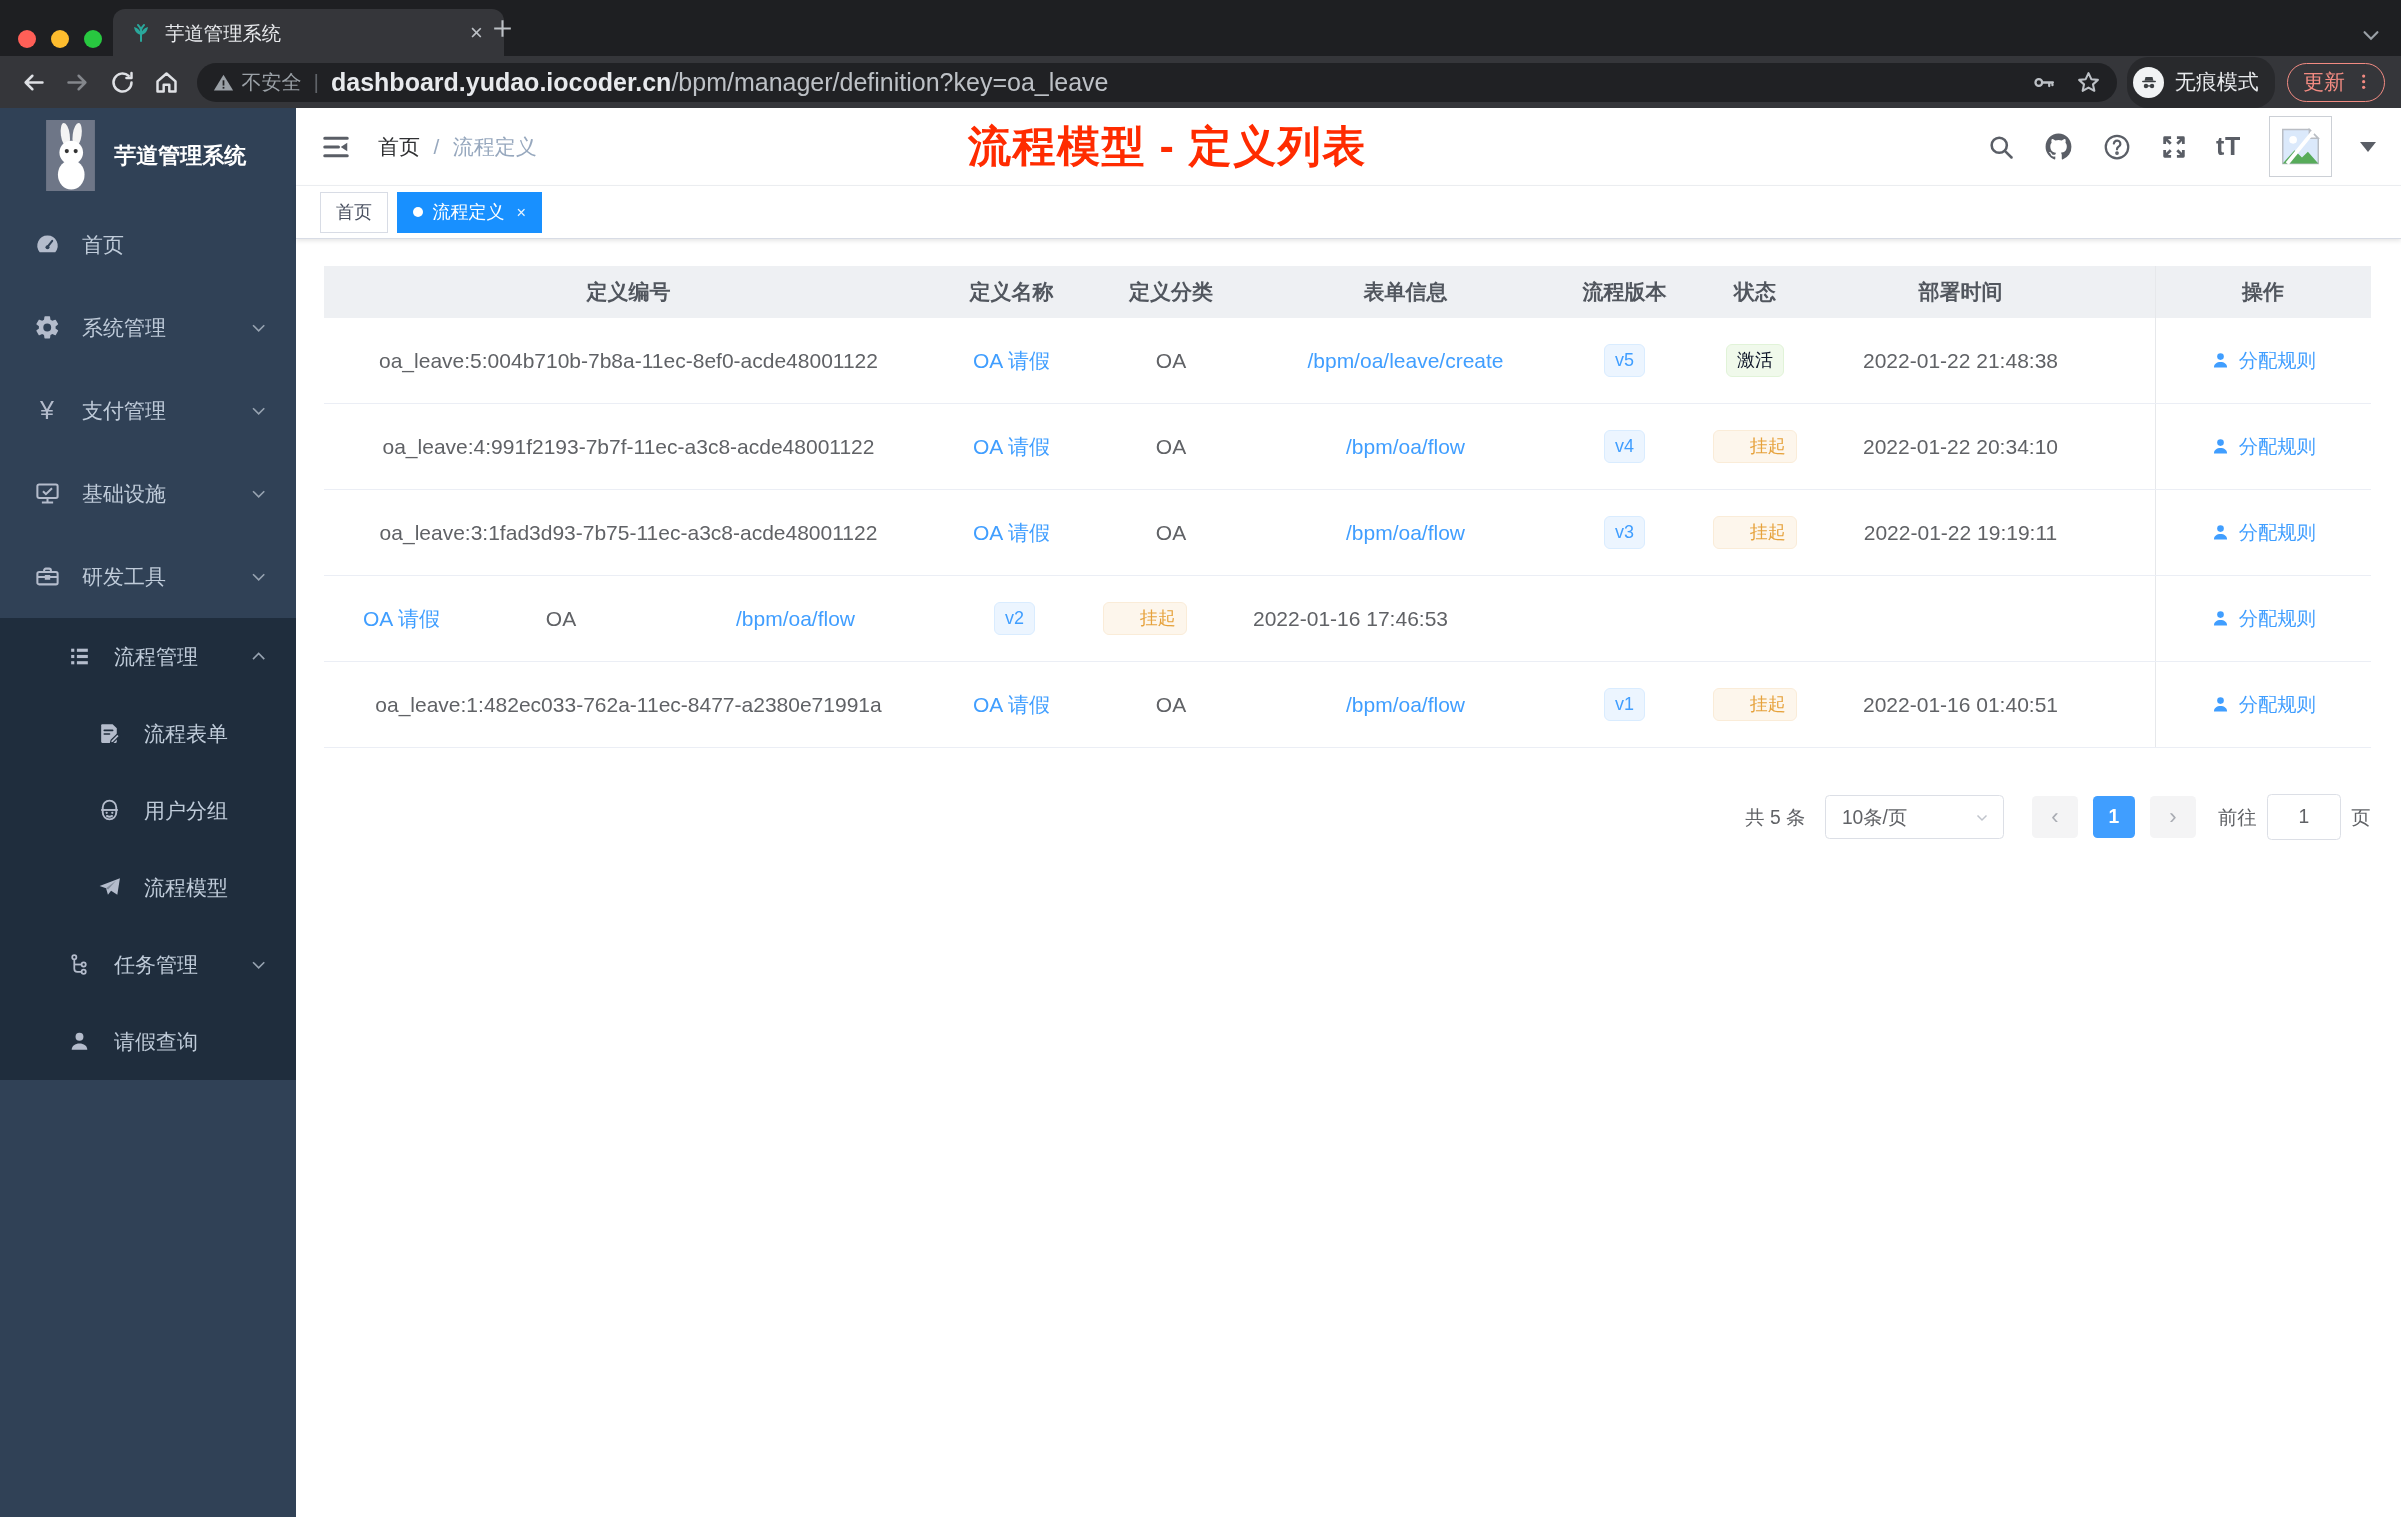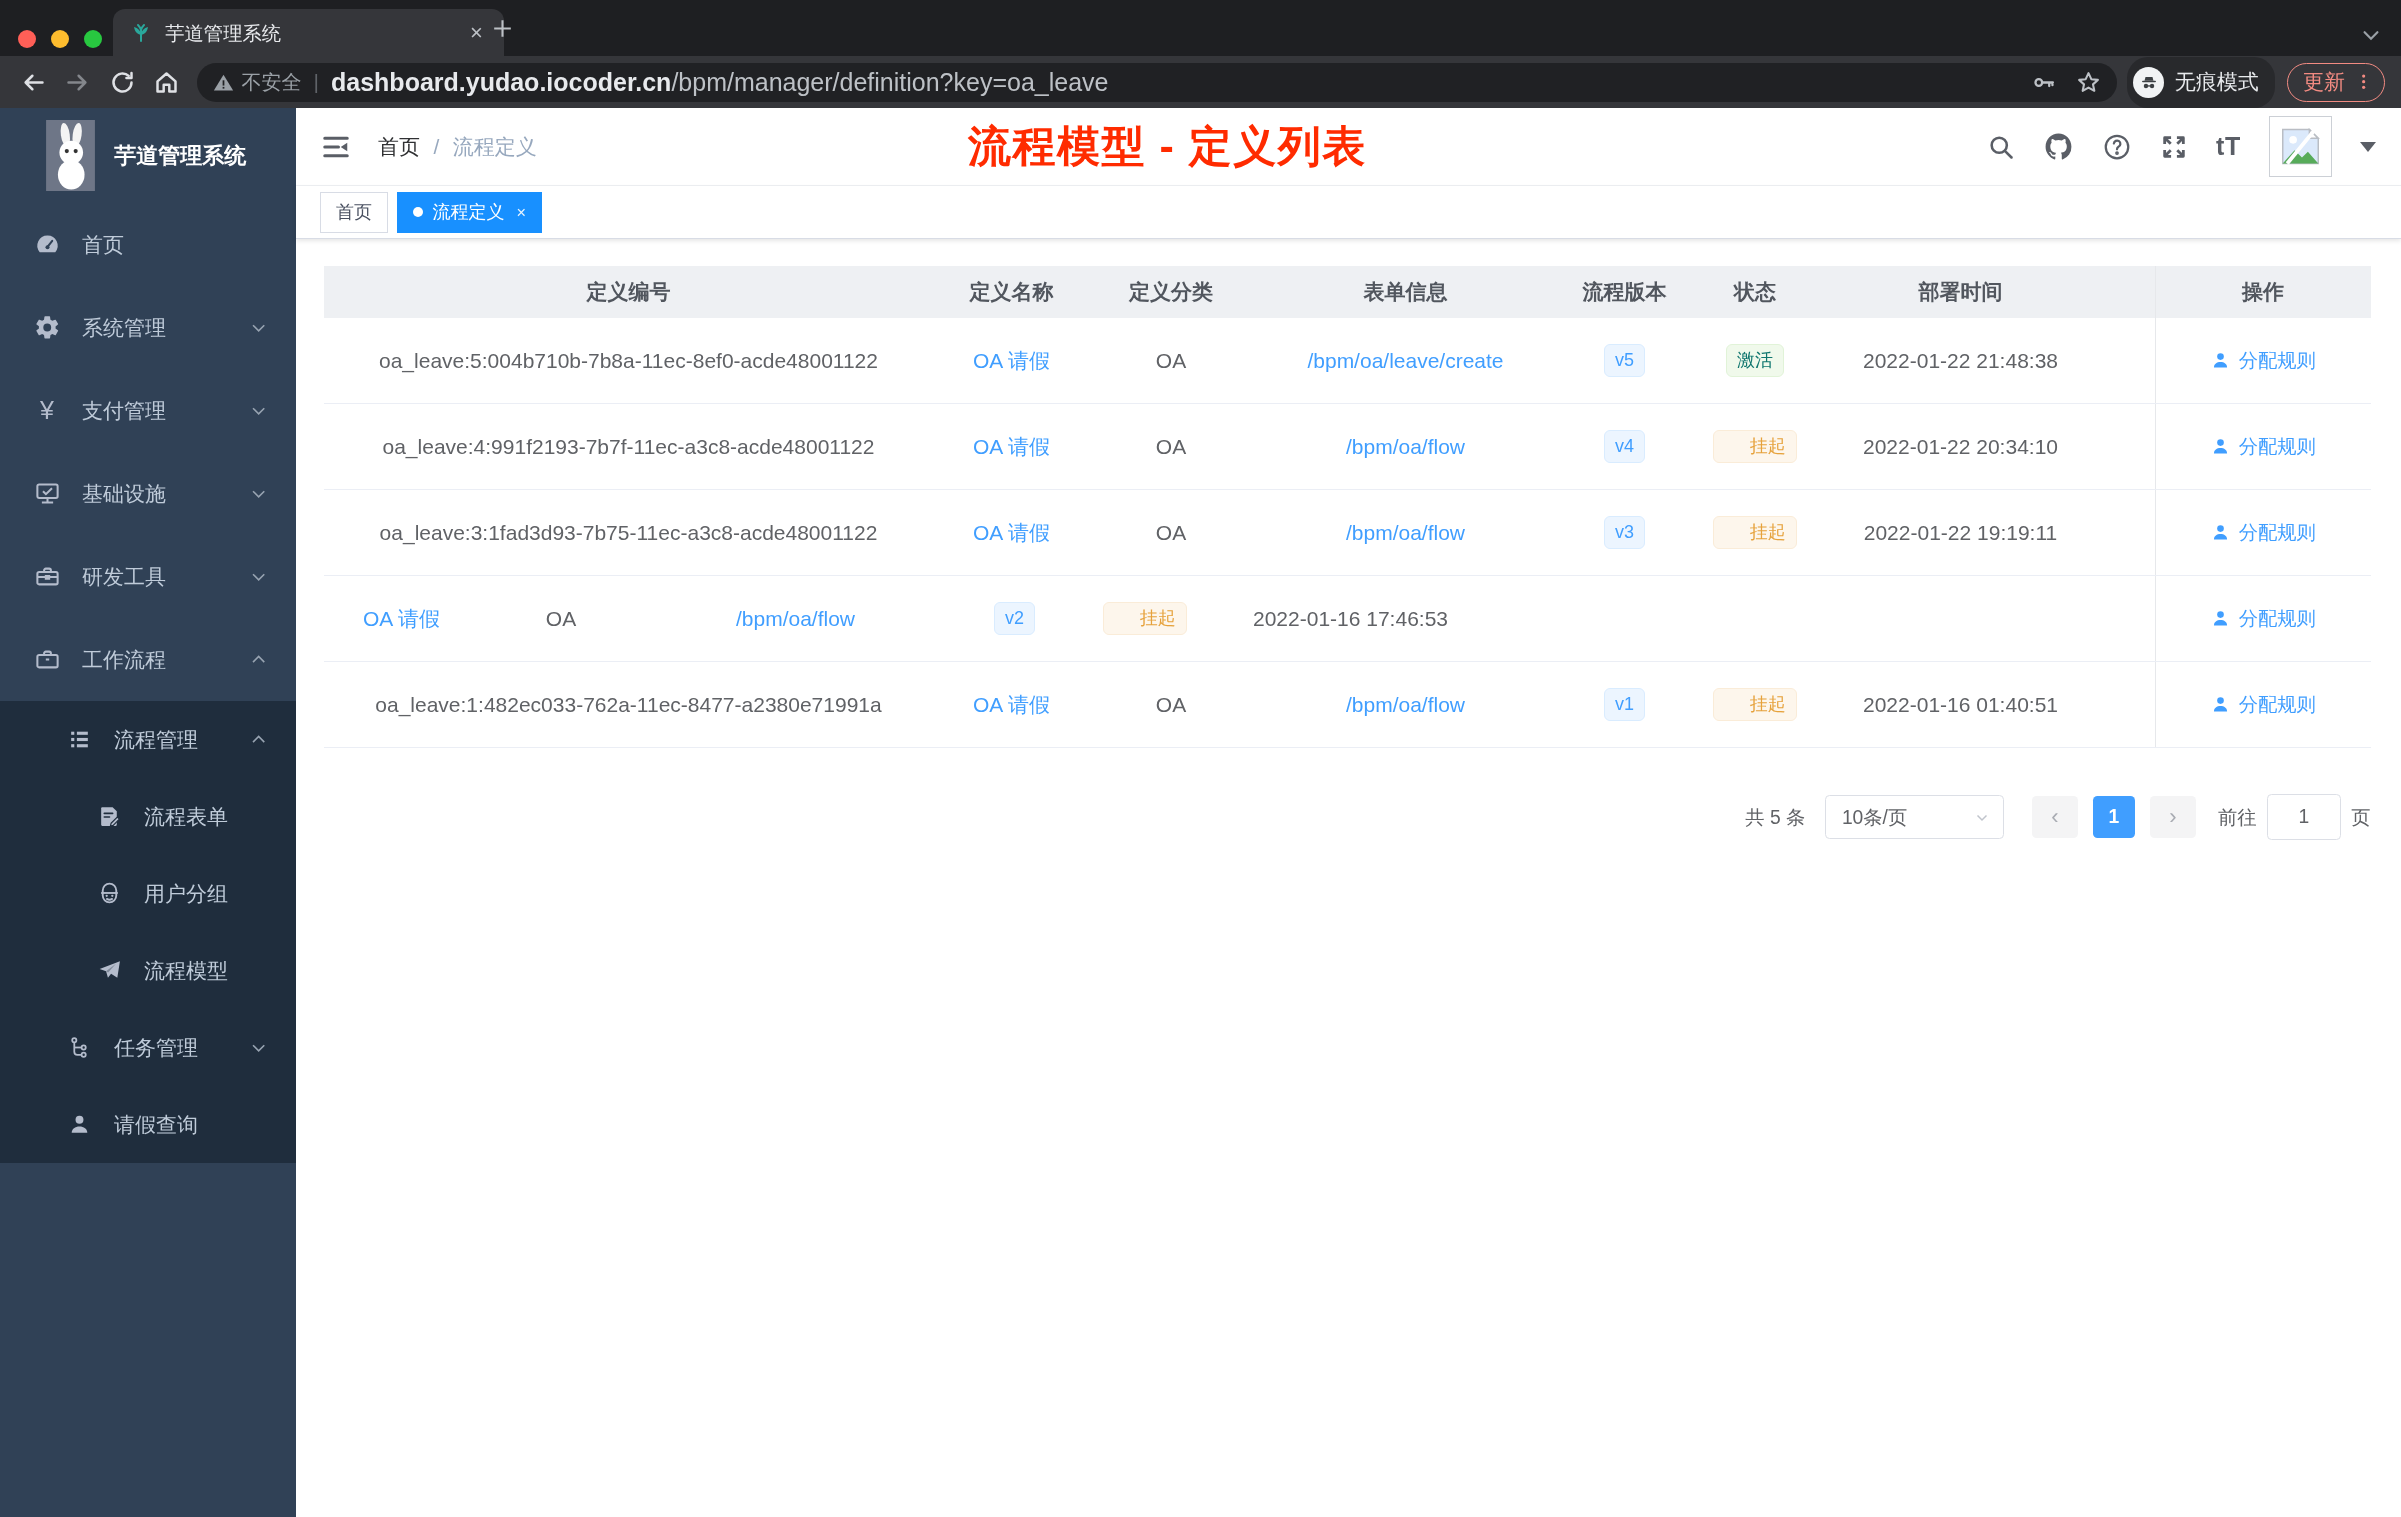--- a/index.html
+++ b/index.html
@@ -66,21 +66,21 @@
   .dtable{width:2047px;font-size:21px;color:#606266;}
   .trh{display:flex;background:#eef0f3;height:52px;align-items:center;font-weight:bold;color:#51565e;}
   .tr{display:flex;height:85px;align-items:center;border-bottom:0.7px solid #ebeef5;background:#fff;}
   .td{text-align:center;padding:0 6px;overflow:hidden;white-space:nowrap;}
   .c-id{flex:0 0 598px;} .c-name{flex:0 0 144px;} .c-cat{flex:0 0 151px;} .c-form{flex:0 0 294px;}
   .c-ver{flex:0 0 120px;} .c-status{flex:0 0 117px;} .c-time{flex:0 0 270px;} .c-fill{flex:1;}
   .c-act{flex:0 0 215px;border-left:0.7px solid #e6e8eb;align-self:stretch;display:flex;align-items:center;justify-content:center;}
   .link{color:#409eff;cursor:pointer;}
   .tag{display:inline-block;padding:5.2px 10.4px;border-radius:6px;font-size:18px;line-height:1.2;border:0.7px solid transparent;}
   .tag-ver{background:#ecf5ff;border-color:#d9ecff;color:#409eff;}
-  .tag-success{background:#f0f9eb;border-color:#e1f3d8;color:#0f766e;}
+  .tag-success{background:#f0f9eb;border-color:#e1f3d8;color:#0f172a;}
   .tag-warning{background:#fdf6ec;border-color:#faecd8;color:#e6a23c;padding-left:36px;}
   .actlink{display:inline-flex;align-items:center;gap:7.4px;color:#409eff;font-size:19.3px;cursor:pointer;}
 
   .pager{width:2047px;margin-top:46px;display:flex;align-items:center;justify-content:flex-end;font-size:19.3px;color:#606266;gap:0;}
   .pg-total{margin-right:19.3px;}
   .pg-select{width:149px;height:42px;border:0.7px solid #dcdfe6;border-radius:4.5px;display:flex;align-items:center;padding:0 12px 0 16.3px;color:#606266;margin-right:28px;background:#fff;}
   .pg-select .sel-arrow{margin-left:auto;color:#c0c4cc;}
   .pg-btn{width:46px;height:42px;border-radius:4.5px;background:#f4f4f5;color:#a8abb2;display:flex;align-items:center;justify-content:center;font-size:22px;}
   .pg-page{width:42px;height:42px;border-radius:4.5px;background:#409eff;color:#fff;display:flex;align-items:center;justify-content:center;margin:0 15px;font-weight:bold;}
   .pg-goto{margin-left:22px;margin-right:10.4px;color:#606266;}
@@ -270,35 +270,20 @@
             </svg>
         </span>
         <span>研发工具</span>
         <span class="arrow">
             <svg width="19.3" height="19.3" viewBox="0 0 24 24" fill="none" stroke="currentColor" stroke-width="2">
               <path d="M5 9l7 7 7-7"></path>
             </svg>
           </span>
       </div>
 
-      <div class="side-item">
-        <span class="mi">
-          <svg width="27" height="27" viewBox="0 0 24 24" fill="none" stroke="#b4bccc" stroke-width="1.8">
-              <rect x="3" y="8" width="18" height="11" rx="1.5"></rect>
-              <path d="M9 8V6.5A1.5 1.5 0 0 1 10.5 5h3A1.5 1.5 0 0 1 15 6.5V8"></path>
-              <path d="M10.5 12h3"></path>
-            </svg>
-        </span>
-        <span>工作流程</span>
-        <span class="arrow">
-            <svg width="19.3" height="19.3" viewBox="0 0 24 24" fill="none" stroke="currentColor" stroke-width="2">
-              <path d="M5 15l7-7 7 7"></path>
-            </svg>
-          </span>
-      </div>
 
       <div class="submenu">
         <div class="side-item">
           <span class="mi">
             <svg width="25" height="25" viewBox="0 0 24 24" fill="#b4bccc">
                 <rect x="4" y="4.5" width="3" height="3"></rect>
                 <rect x="9.5" y="4.5" width="10.5" height="3"></rect>
                 <rect x="4" y="10.5" width="3" height="3"></rect>
                 <rect x="9.5" y="10.5" width="10.5" height="3"></rect>
                 <rect x="4" y="16.5" width="3" height="3"></rect>

